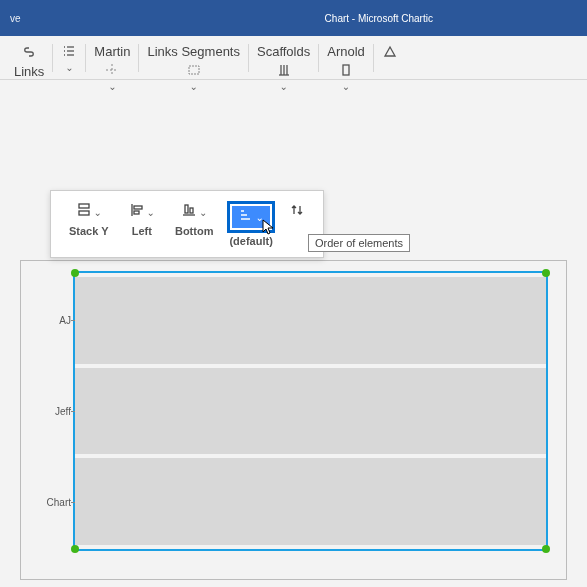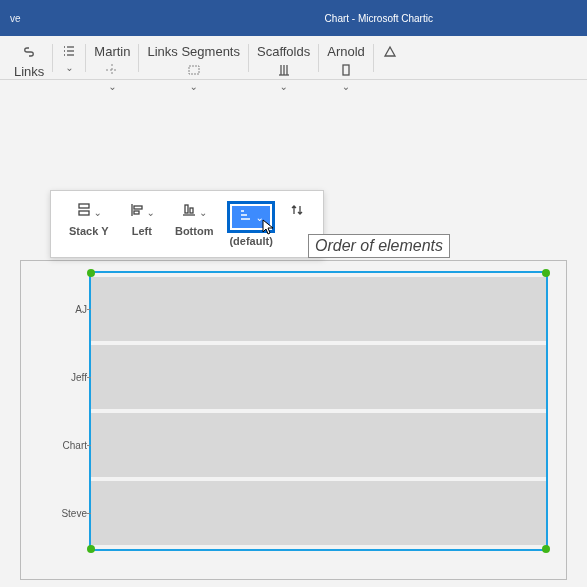--- a/index.html
+++ b/index.html
@@ -18,24 +18,24 @@
     .canvas-area { position: relative; padding: 30px 20px 20px 20px; height: calc(100% - 72px); }
     
     .floating-toolbar { position: absolute; top: 110px; left: 50px; background: #fff; border: 1px solid #ccc; box-shadow: 0 2px 6px rgba(0,0,0,0.15); display: flex; padding: 6px 8px; z-index: 10; }
     .tool-item { display: flex; flex-direction: column; align-items: center; padding: 4px 10px; cursor: pointer; }
     .tool-icon-row { display: flex; align-items: center; gap: 2px; height: 22px; }
     .tool-label { font-size: 11px; color: #555; margin-top: 2px; font-weight: bold; }
     .tool-highlighted { border: 3px solid #0066cc; background: #fff; padding: 2px; position: relative; }
     .tool-highlighted-inner { background: #3d8bfd; padding: 3px 6px; display: flex; align-items: center; gap: 3px; height: 22px; }
     .tool-highlighted-inner svg { stroke: #fff; fill: #fff; }
     
-    .tooltip { position: absolute; top: 154px; left: 308px; background: #fff; border: 1px solid #888; padding: 2px 6px; font-size: 16px; color: #444; z-index: 11; font-style: italic; }
+    .tooltip { position: absolute; top: 154px; left: 308px; background: #fff; border: 1px solid #888; padding: 2px 6px; font-size: 11px; color: #444; z-index: 11; }
     
     .plot-container { position: absolute; top: 180px; left: 20px; right: 20px; border: 1px solid #bbb; padding: 10px 18px 28px 12px; }
-    .plot-rect { position: relative; border: 2px solid #1ca0e3; height: 280px; margin-left: 56px; }
+    .plot-rect { position: relative; border: 2px solid #1ca0e3; height: 280px; margin-left: 40px; }
     .handle { position: absolute; width: 8px; height: 8px; background: #3fb618; border-radius: 50%; }
     .handle.tl { top: -4px; left: -4px; }
     .handle.tr { top: -4px; right: -4px; }
     .handle.bl { bottom: -4px; left: -4px; }
     .handle.br { bottom: -4px; right: -4px; }
     
     .bars { position: absolute; inset: 0; display: flex; flex-direction: column; padding: 2px 0; }
     .bar-row { flex: 1; position: relative; display: flex; align-items: stretch; }
     .bar { flex: 1; background: #d8d8d8; margin: 2px 0; }
     .y-label { position: absolute; left: -40px; width: 36px; text-align: right; font-size: 10px; color: #555; top: 50%; transform: translateY(-50%); }
@@ -211,22 +211,17 @@
           <div class="bar-row">
             <div class="y-label">Jeff</div>
             <div class="y-tick"></div>
             <div class="bar"></div>
           </div>
           <div class="bar-row">
             <div class="y-label">Chart</div>
             <div class="y-tick"></div>
             <div class="bar"></div>
           </div>
-          <div class="bar-row">
-            <div class="y-label">Steve</div>
-            <div class="y-tick"></div>
-            <div class="bar"></div>
-          </div>
         </div>
     </div>
   </div>
 
 </div>
 
 </body></html>

